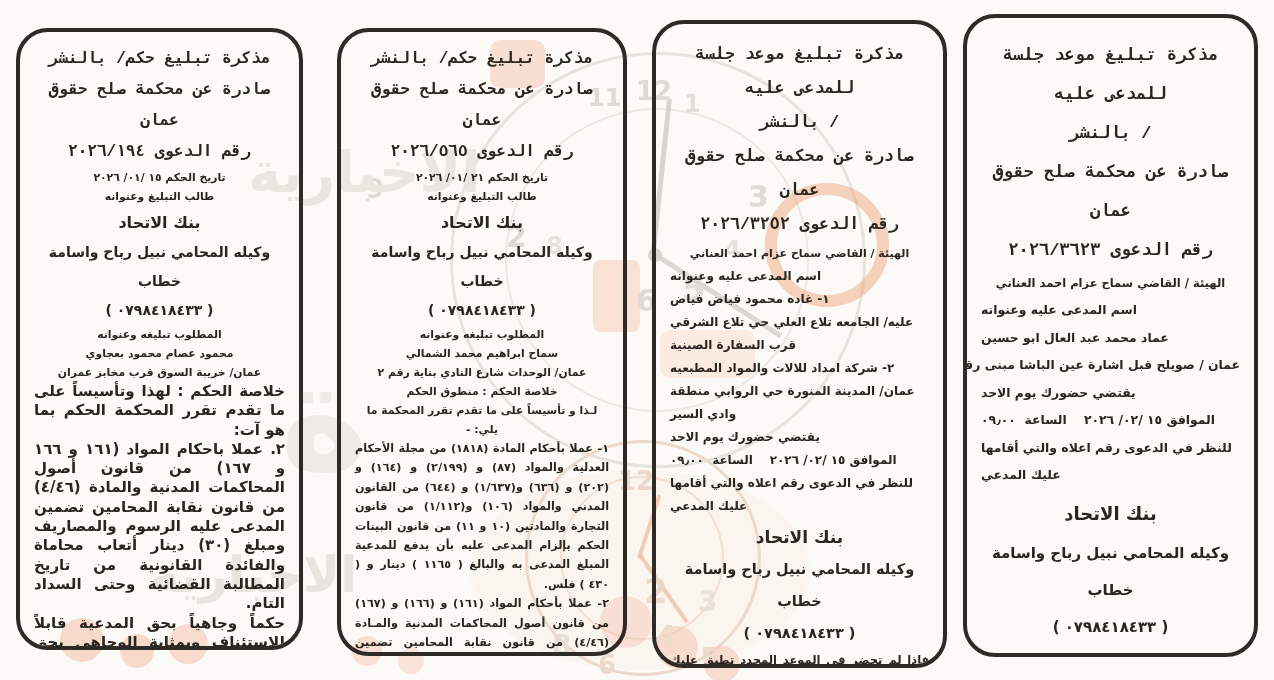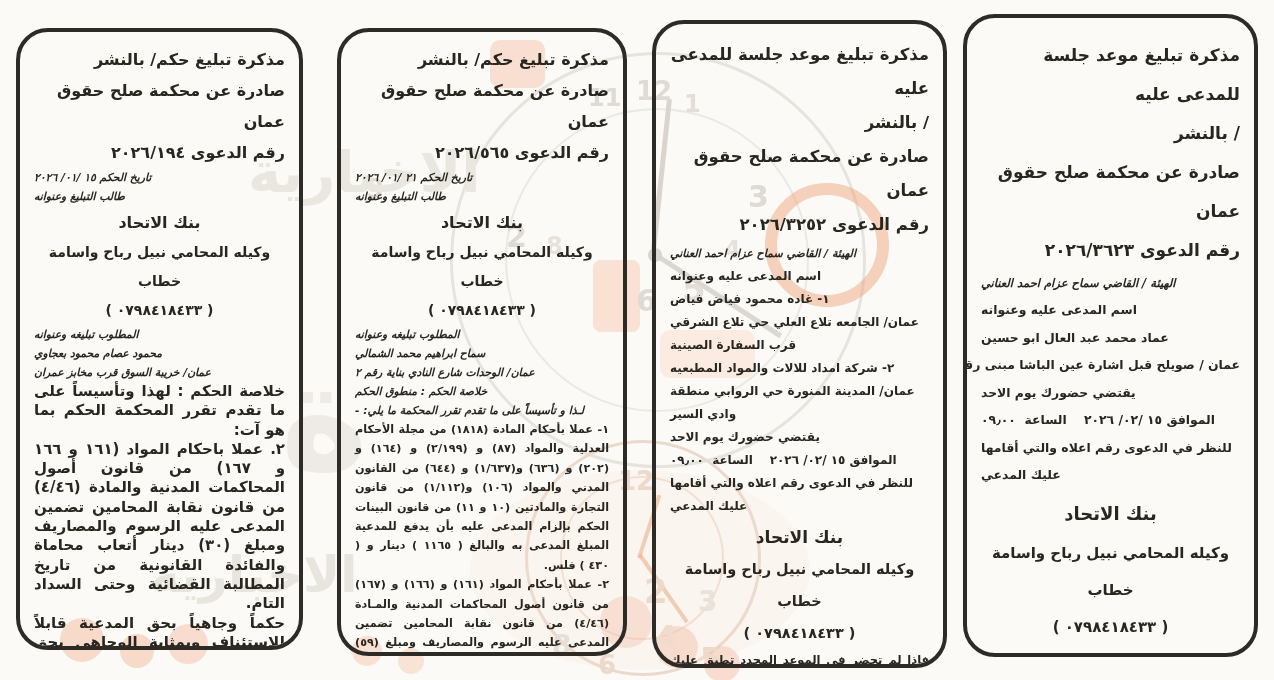--- a/index.html
+++ b/index.html
@@ -63,26 +63,26 @@
     position:absolute;z-index:2;box-sizing:border-box;
     border:4px solid #2e2b27;border-radius:32px;
     direction:rtl;color:#29251f;font-weight:700;
     padding:8px 14px;overflow:hidden;
   }
   .cA{left:963px;top:14px;width:295px;height:643px;padding-top:18px;}
   .cB{left:652px;top:20px;width:295px;height:648px;padding-top:14px;}
   .cC{left:337px;top:28px;width:290px;height:628px;padding-top:12px;}
   .cD{left:16px;top:28px;width:287px;height:622px;padding-top:12px;}
 
-  .ln-h{}
+  .ln-h{text-align:center;font-family:Liberation Mono, monospace;}
   .cA .ln-h{font-size:17px;line-height:39px;}
   .cB .ln-h{font-size:16.5px;line-height:34px;}
   .cC .ln-h,.cD .ln-h{font-size:16px;line-height:31px;}
 
-  .ln-s{text-align:left;font-style:italic;}
+  .ln-s{text-align:center;}
   .cA .ln-s{font-size:11.5px;line-height:26px;}
   .cB .ln-s{font-size:11px;line-height:23px;}
   .cC .ln-s,.cD .ln-s{font-size:10.8px;line-height:19px;}
 
   .ln-b,.ln-b2{text-align:left;}
   .cA .ln-b{font-size:12.4px;line-height:27.5px;white-space:nowrap;}
   .cA .ln-b2{font-size:12.4px;line-height:27.5px;}
   .cB .ln-b,.cB .ln-b2{font-size:12px;line-height:23px;}
 
   .ln-c{text-align:center;}
@@ -167,21 +167,21 @@
     <div class="ln ln-p">فإذا لم تحضر في الموعد المحدد تطبق عليك الأحكام المنصوص عليها في قانون محاكم الصلح وقانون أصول المحاكمات المدنية مع ضرورة مراجعة قلم المحكمة لاستلام لائحة الدعوى وقائمة البينات</div>
   </div>
 <div class="notice cB">
     <div class="ln ln-h">مذكرة تبليغ موعد جلسة للمدعى عليه</div>
     <div class="ln ln-h">/ بالنشر</div>
     <div class="ln ln-h">صادرة عن محكمة صلح حقوق عمان</div>
     <div class="ln ln-h">رقم الدعوى ٢٠٢٦/٣٢٥٢</div>
     <div class="ln ln-s">الهيئة / القاضي سماح عزام احمد العناني</div>
     <div class="ln ln-b">اسم المدعى عليه وعنوانه</div>
     <div class="ln ln-b">١- غاده محمود فياض فياض</div>
-    <div class="ln ln-b2">عمان/ الجامعه تلاع العلي حي تلاع الشرقي قرب السفارة الصينية</div>
+    <div class="ln ln-b2">عليه/ الجامعه تلاع العلي حي تلاع الشرقي قرب السفارة الصينية</div>
     <div class="ln ln-b">٢- شركة امداد للالات والمواد المطبعيه</div>
     <div class="ln ln-b2">عمان/ المدينة المنورة حي الروابي منطقة وادي السير</div>
     <div class="ln ln-b">يقتضي حضورك يوم  الاحد</div>
     <div class="ln ln-b">الموافق ١٥ /٠٢/ ٢٠٢٦ &nbsp;&nbsp; الساعة &nbsp;٠٩٫٠٠</div>
     <div class="ln ln-b2">للنظر في الدعوى رقم اعلاه والتي أقامها عليك المدعي</div>
     <div class="ln ln-c">بنك الاتحاد</div>
     <div class="ln ln-m">وكيله المحامي نبيل رباح واسامة خطاب</div>
     <div class="ln ln-m">( ٠٧٩٨٤١٨٤٣٣ )</div>
     <div class="ln ln-p">فإذا لم تحضر في الموعد المحدد تطبق عليك الأحكام المنصوص عليها في قانون محاكم الصلح وقانون أصول المحاكمات المدنية مع ضرورة مراجعة قلم المحكمة لاستلام لائحة الدعوى وقائمة البينات</div>
   </div>

